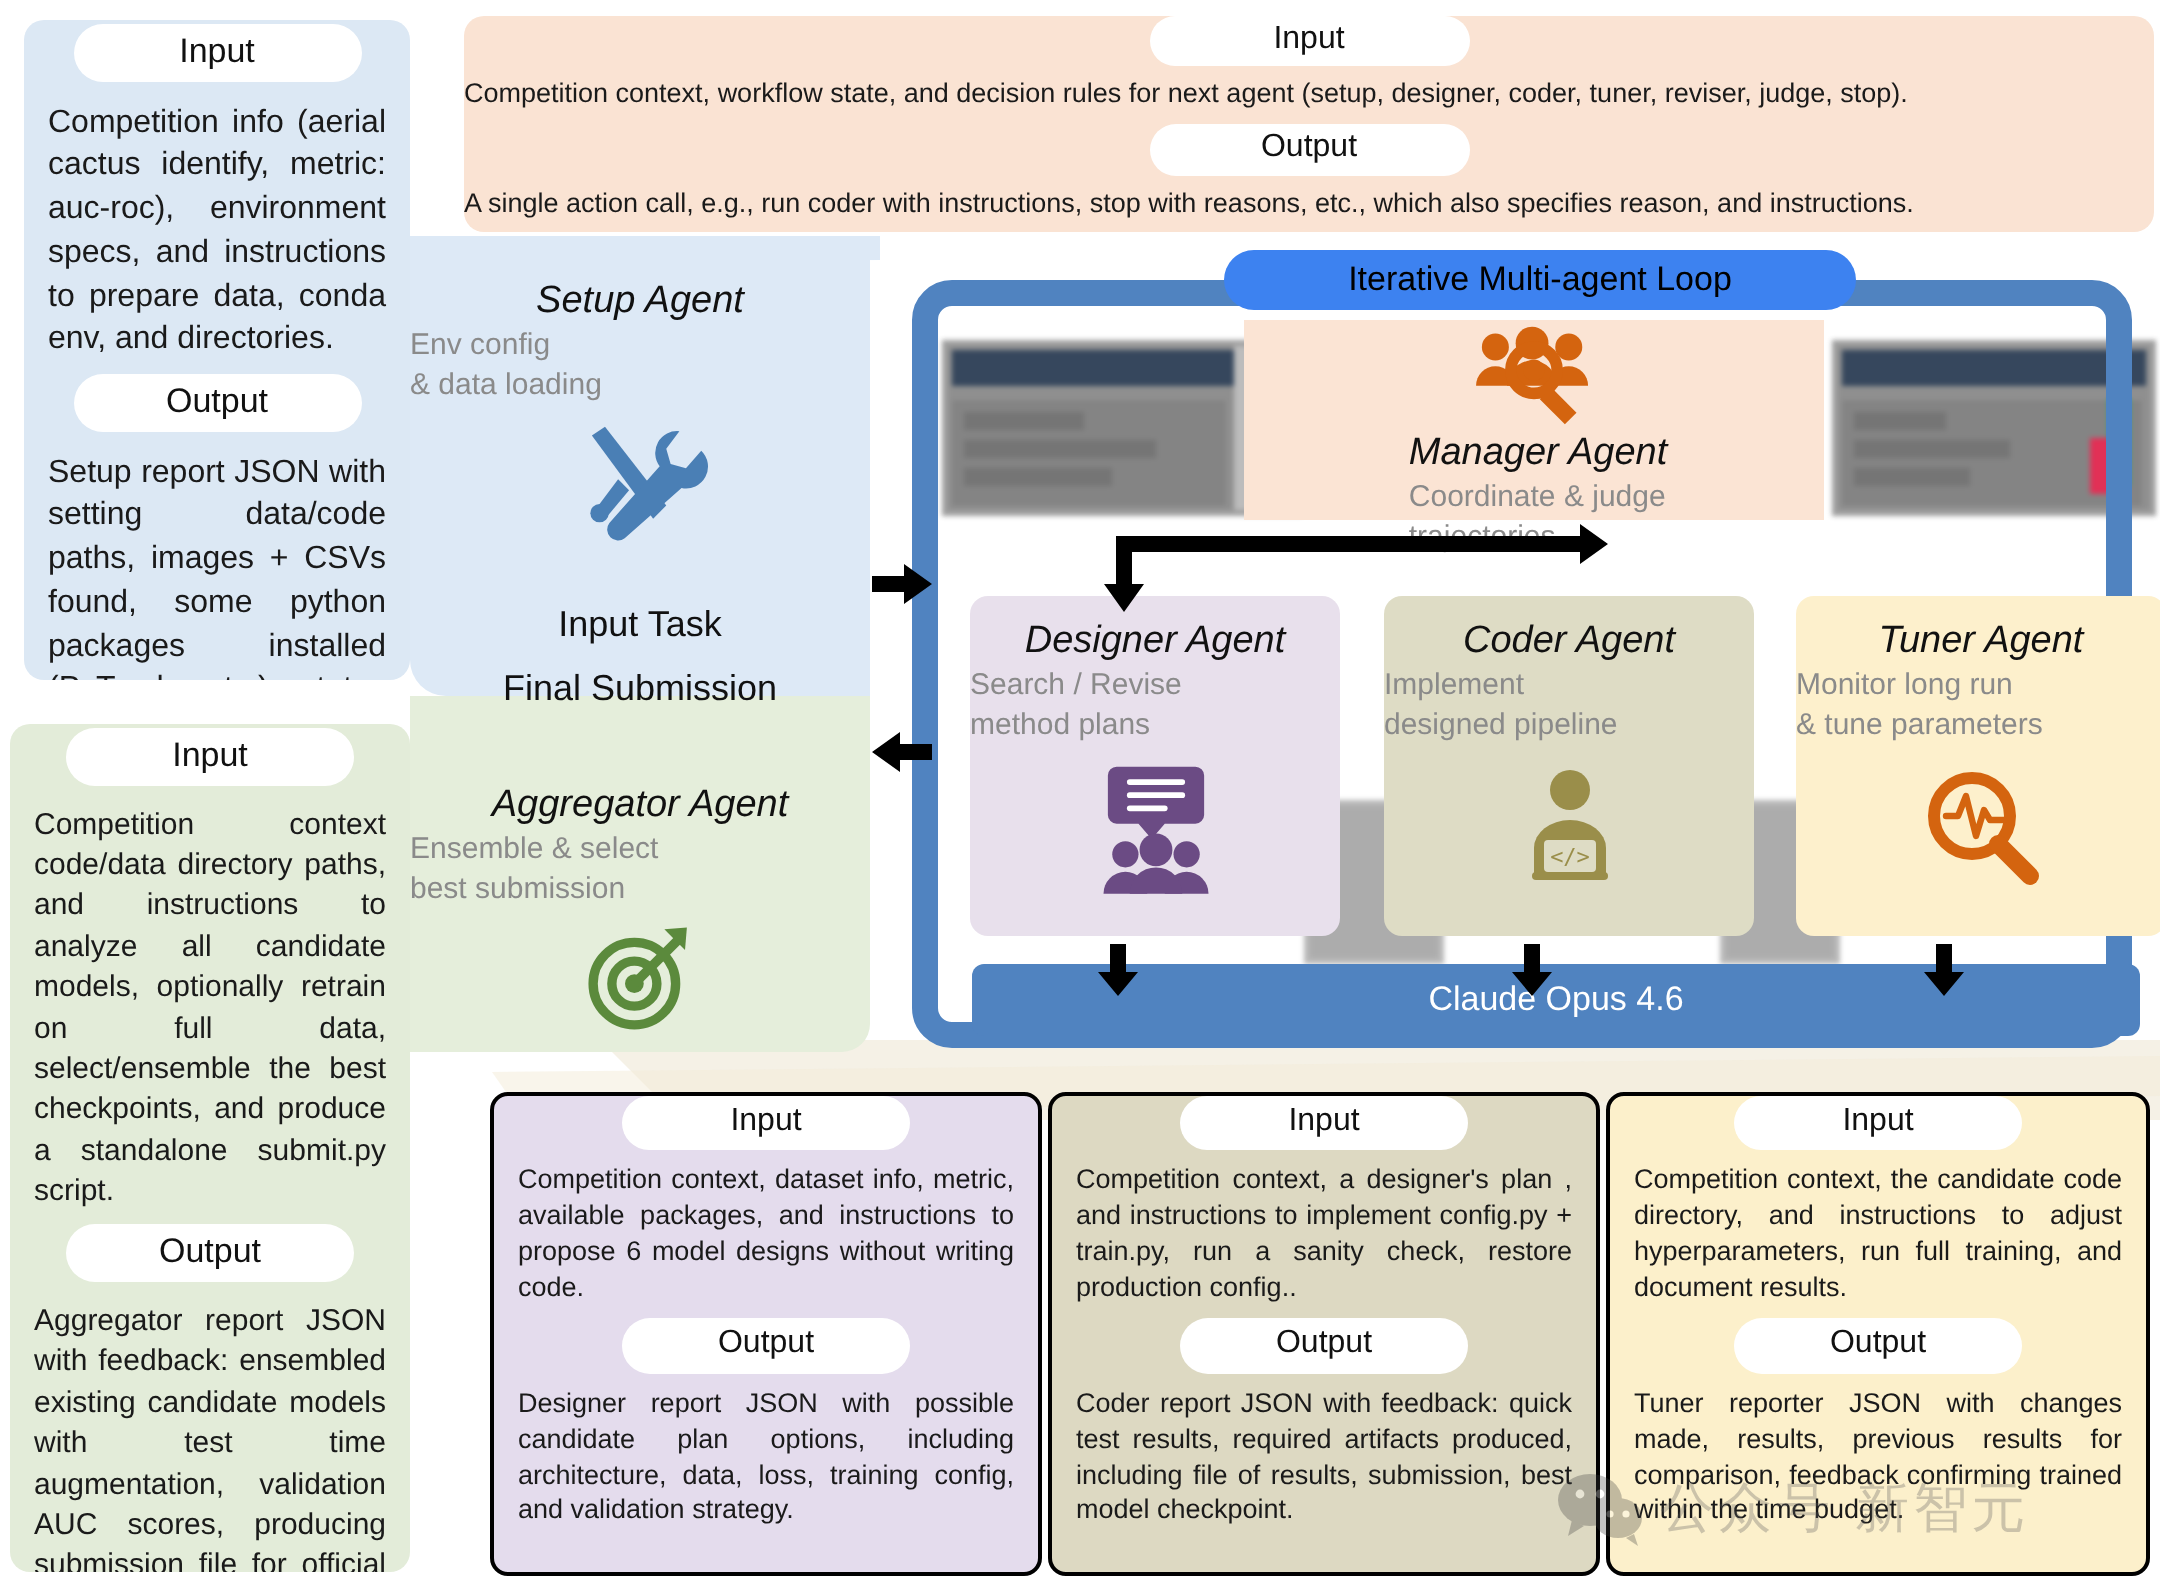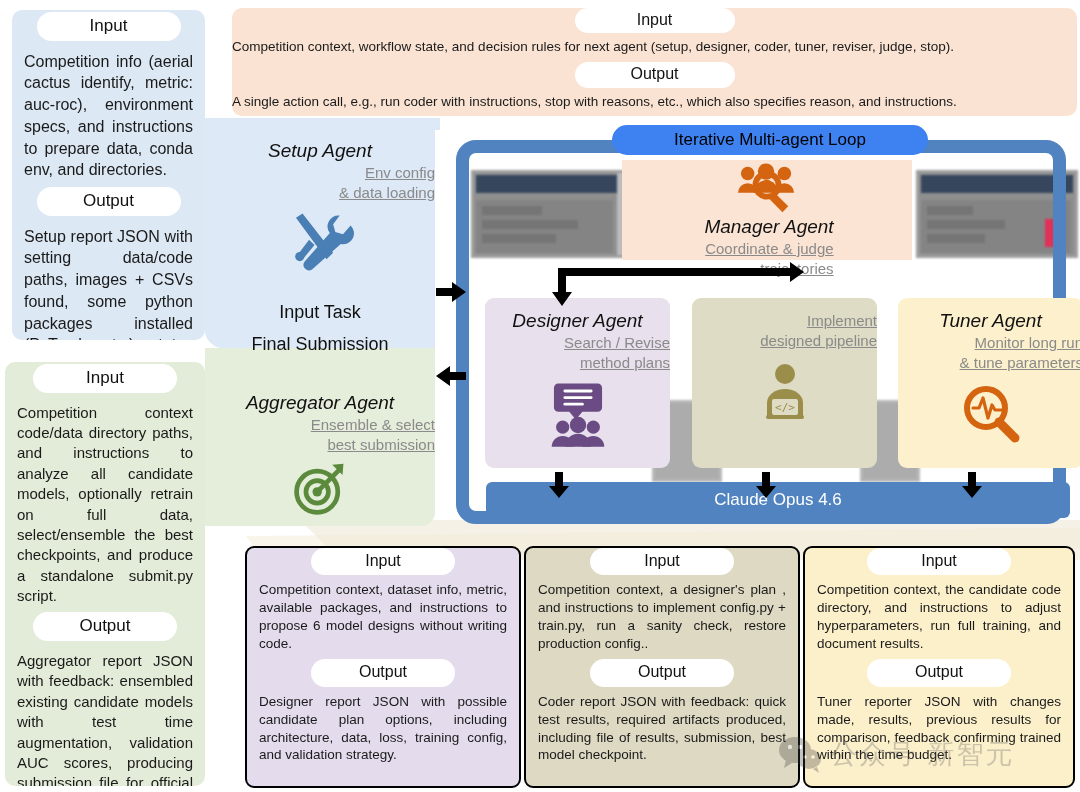--- a/index.html
+++ b/index.html
@@ -108,21 +108,21 @@
     background:#e5eedb;
     border-radius:0 0 14px 0;
   }
 
   .agent-title{
     font-size:19px;color:#111;text-align:center;line-height:1.15;
     font-weight:400;
     font-style:italic;
   }
   .agent-sub{
-    font-size:15px;color:#8a8a8a;text-align:right;line-height:1.22;margin-top:2px;text-decoration:underline;
+    font-size:15px;color:#8a8a8a;text-align:left;line-height:1.22;margin-top:2px;
   }
   .label-strong{
     font-size:18px;color:#111;text-align:center;
   }
 
   
   #loop-box{
     position:absolute;left:456px;top:140px;width:610px;height:384px;
     border:13px solid #5083c0;
     border-radius:20px;
@@ -329,20 +329,21 @@
         <g stroke="#fff" stroke-width="2.6" stroke-linecap="round">
           <line x1="20" y1="9" x2="44" y2="9"></line>
           <line x1="20" y1="15" x2="44" y2="15"></line>
           <line x1="20" y1="21" x2="36" y2="21"></line>
         </g>
       </svg>
     </div>
   </div>
 
   <div class="agent-card" id="card-coder">
+    <div class="agent-title">Coder Agent</div>
     <div class="agent-sub">Implement</div>
     <div class="agent-sub">designed pipeline</div>
     <div class="icon-wrap">
       <svg width="64" height="64" viewBox="0 0 64 64">
         <g fill="#9a8e4a">
           <circle cx="32" cy="13" r="10"></circle>
           <path d="M14 56 v-14 a18 14 0 0 1 36 0 v14 Z"></path>
         </g>
         <rect x="19" y="38" width="26" height="16" rx="2" fill="#dedcc5"></rect>
         <rect x="13" y="54" width="38" height="4" rx="2" fill="#9a8e4a"></rect>

